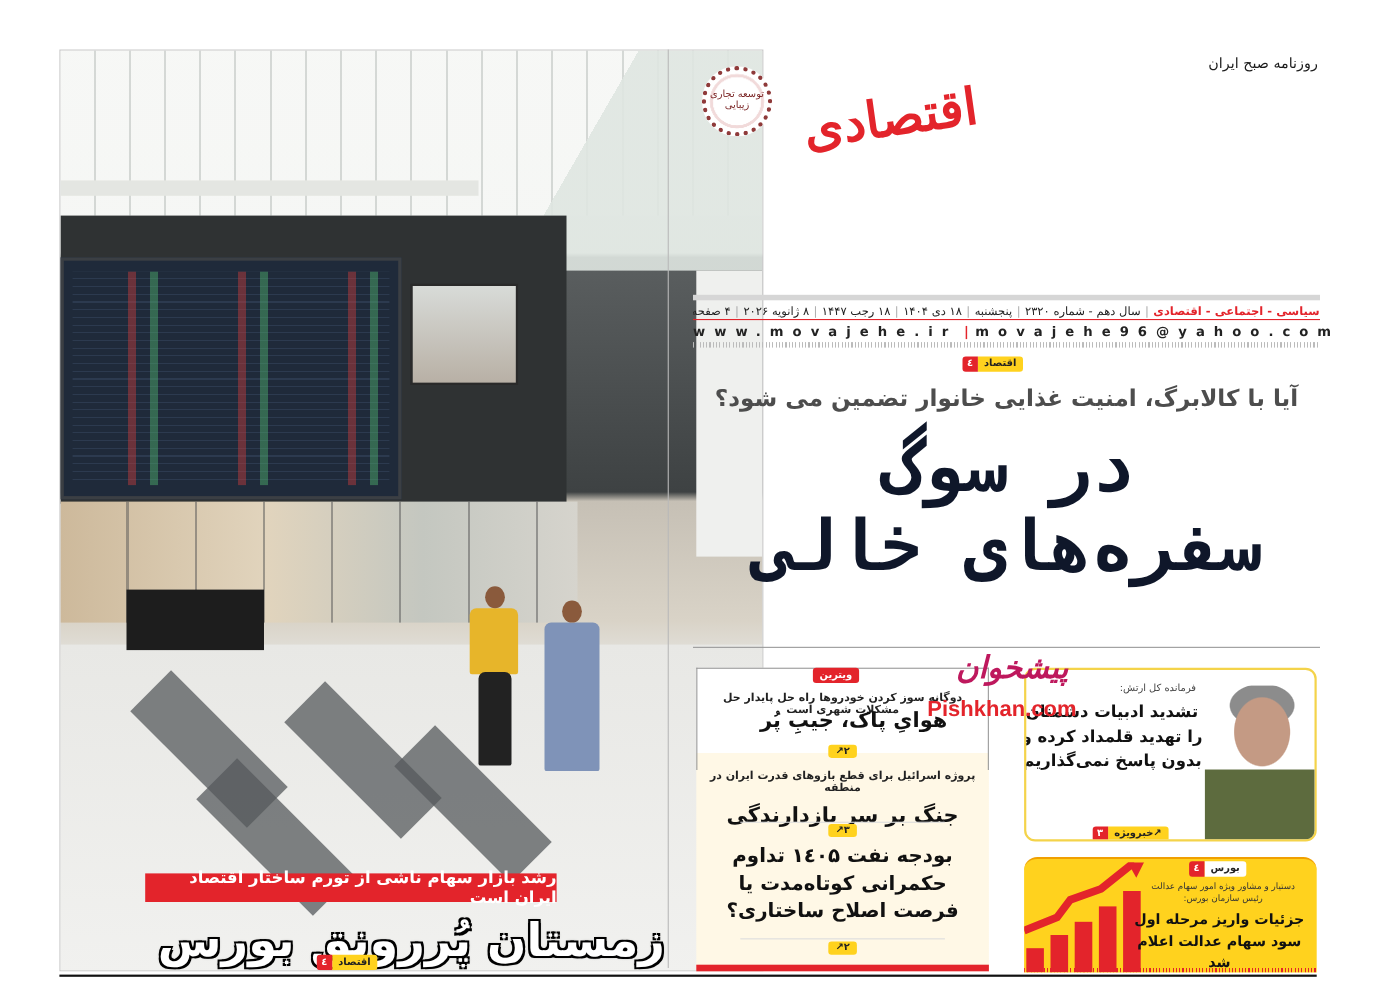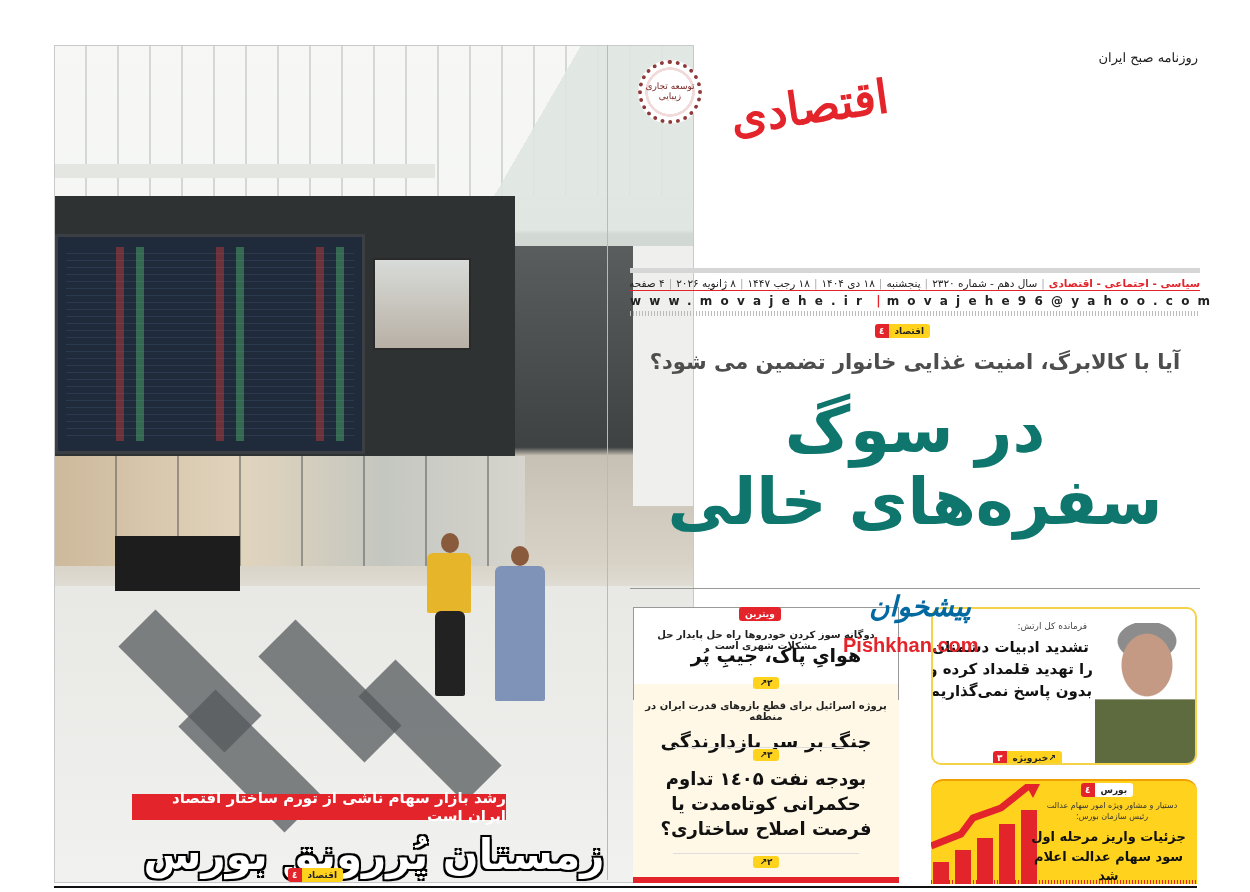--- a/index.html
+++ b/index.html
@@ -79,21 +79,21 @@
     font-family: "DejaVu Sans", sans-serif; font-weight: bold; font-size: 12px; color: #222;
     direction: ltr; display: flex; justify-content: space-between; align-items: center; letter-spacing: 8.2px; }
   .web-bar .pipe { color: #e3242b; letter-spacing: 0; margin: 0 6px; }
   .hatch { position: absolute; left: 630px; top: 311px; width: 570px; height: 5px;
     background: repeating-linear-gradient(90deg, #bbb 0 1px, transparent 1px 3px); }
 
   
   .lead-kicker { position: absolute; left: 630px; top: 350px; width: 570px; text-align: center;
     font-size: 21px; font-weight: bold; color: #4d4d4d; }
   .lead-headline { position: absolute; left: 630px; top: 395px; width: 570px; text-align: center;
-    font-size: 64px; font-weight: bold; color: #0f766e; line-height: 1.12; }
+    font-size: 64px; font-weight: bold; color: #0f172a; line-height: 1.12; font-family: Liberation Mono, monospace; }
   .lead-rule { position: absolute; left: 630px; top: 588px; width: 570px; height: 1px; background: #9a9a9a; }
 
   
   .showcase { position: absolute; left: 633px; top: 607px; width: 266px; height: 276px;
     background: linear-gradient(#ffffff 0 28%, #fff8e6 28% 100%); }
   .showcase-frame { position: absolute; left: 0; top: 0; width: 266px; height: 93px;
     border: 1px solid #999; border-bottom: none; }
   .showcase-bottom { position: absolute; left: 0; bottom: 0; width: 266px; height: 6px; background: #e3242b; }
   .s-kicker { position: absolute; right: 8px; left: 8px; text-align: center; font-size: 10px; color: #222; font-weight: bold; }
   .s-title { position: absolute; right: 0; left: 0; text-align: center; font-size: 19px; font-weight: bold; color: #111; line-height: 1.3; }
@@ -115,21 +115,21 @@
   .bourse-box { position: absolute; left: 931px; top: 779px; width: 266px; height: 105px;
     background: #ffd21e; border-radius: 12px 12px 0 0; overflow: hidden; border-top: 2px solid #f0a000; }
   .bourse-chart { position: absolute; left: 0; bottom: 0; width: 110px; height: 100px; }
   .bourse-kicker { position: absolute; right: 10px; top: 20px; width: 150px; text-align: center; font-size: 8px; color: #333; line-height: 1.35; }
   .bourse-title { position: absolute; right: 6px; top: 46px; width: 165px; text-align: center; font-size: 13px; font-weight: bold; color: #111; line-height: 1.5; }
   .bourse-hatch { position: absolute; left: 0; bottom: 0; width: 100%; height: 4px;
     background: repeating-linear-gradient(90deg, #e3242b 0 1px, transparent 1px 3px); }
 
   
   .watermark { position: absolute; left: 855px; top: 590px; width: 120px; height: 80px; pointer-events: none; }
-  .wm-fa { position: absolute; left: 14px; top: 0; font-family: "DejaVu Serif", serif; font-size: 28px; color: #0369a1; font-style: italic; font-weight: bold; }
+  .wm-fa { position: absolute; left: 14px; top: 0; font-family: "DejaVu Serif", serif; font-size: 28px; color: #be185d; font-style: italic; font-weight: bold; }
   .wm-en { position: absolute; left: -12px; top: 44px; font-family: "Liberation Sans", sans-serif; font-size: 20px; font-weight: bold; color: #e3242b; direction: ltr; }
 
   .bottom-rule { position: absolute; left: 54px; top: 886px; width: 1143px; height: 2px; background: #111; }
 </style>
 </head>
 <body>
 
 <div class="photo-panel">
   <div class="ph-ceiling"></div>
   <div class="ph-glass-right"></div>

